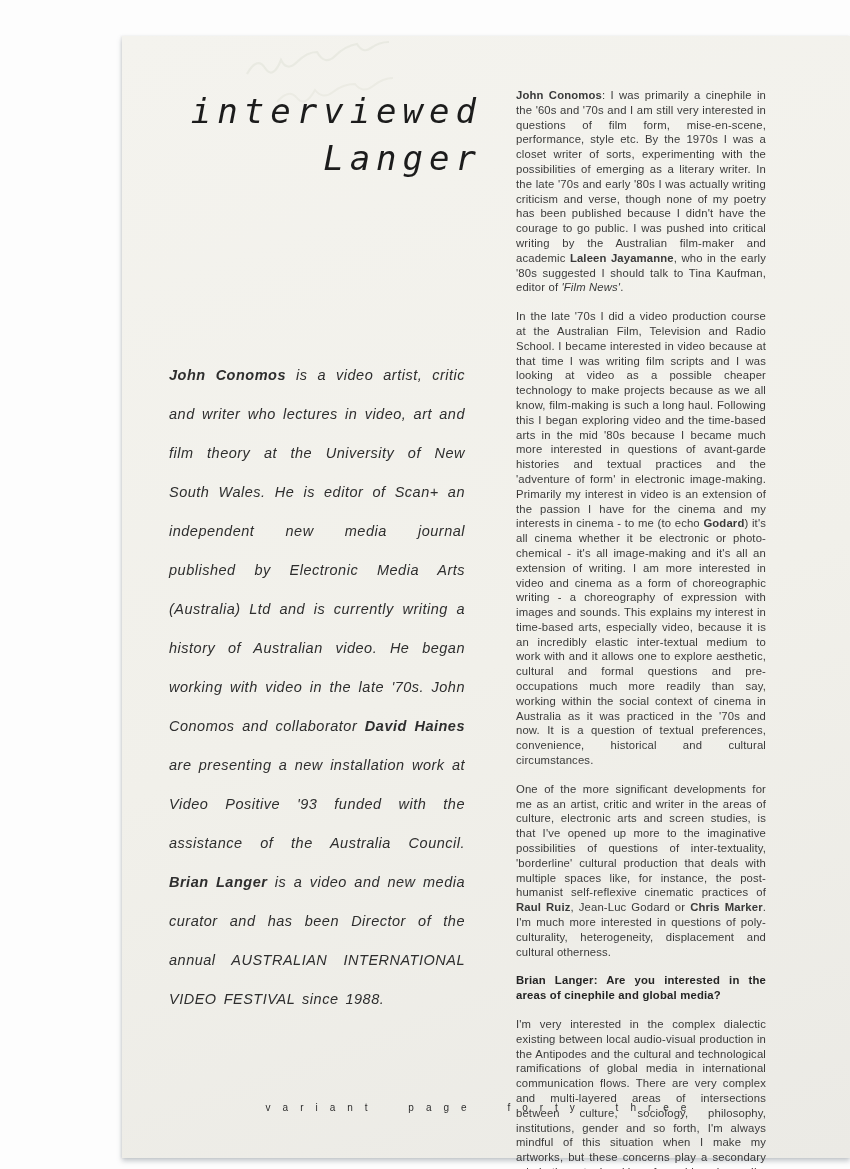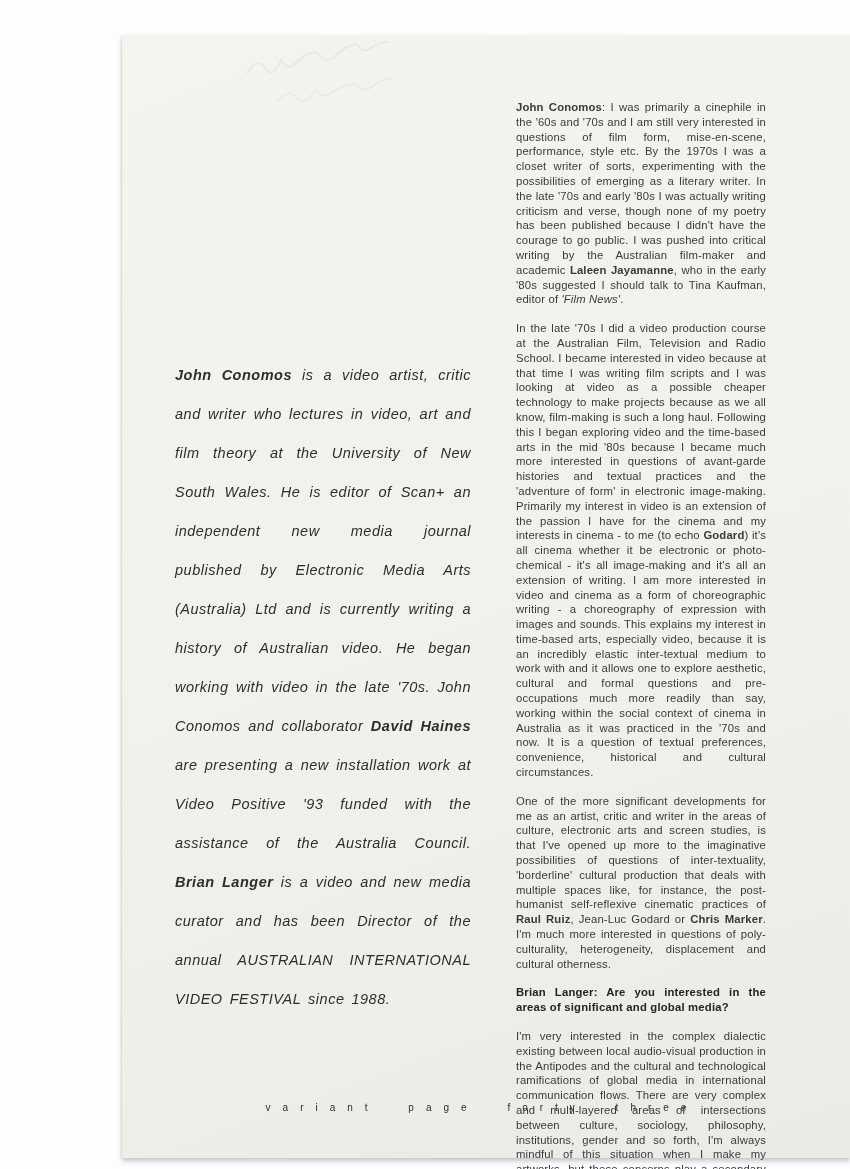--- a/index.html
+++ b/index.html
@@ -23,36 +23,36 @@
     position:absolute;left:40px;top:52px;width:320px;
     text-align:right;
     font-family:"DejaVu Sans Mono",monospace;
     font-style:italic;
     font-size:34px;line-height:46.5px;
     letter-spacing:6px;
     color:#1c1c1c;
   }
   
   .bio{
-    position:absolute;left:53px;top:320px;width:296px;
+    position:absolute;left:47px;top:320px;width:296px;
     font-size:14.5px;font-style:italic;
     line-height:39px;
     text-align:justify;
     letter-spacing:.5px;word-spacing:2.5px;
     color:#2e2e2e;
   }
   
   .col{
     position:absolute;left:394px;top:52px;width:250px;
     font-size:11.3px;line-height:14.8px;
     text-align:justify;
     letter-spacing:.15px;
     color:#3a3a3a;
   }
-  .col p{margin:12px 0 14px 0;}
+  .col p{margin:0 0 14px 0;}
   .col p.question{font-weight:bold;color:#242424;letter-spacing:.2px;}
   .seg-b{font-weight:bold;}
   .seg-i{font-style:italic;}
   
   .footer{
     position:absolute;left:0;right:8px;top:1066px;
     text-align:center;
     font-size:10px;
     letter-spacing:12px;word-spacing:14px;
     color:#2f2f2f;
@@ -63,28 +63,30 @@
 
 <div class="canvas">
   <div class="page">
 
     <svg class="handwriting" viewBox="0 0 240 85" xmlns="http://www.w3.org/2000/svg">
       <path d="M25 38 q10 -18 18 -6 t16 -8 q6 12 16 2 t20 -10 q8 14 18 4 t22 -12 q6 10 14 4 t18 -6" fill="none" stroke="#b9c0aa" stroke-width="2.2" opacity="0.5"></path>
       <path d="M55 66 q12 -14 20 -4 t18 -8 q8 10 18 2 t22 -8 q8 10 18 2 t20 -8" fill="none" stroke="#bec4b0" stroke-width="2" opacity="0.45"></path>
     </svg>
 
     <div class="title">
+      <div>interviewed</div>
+      <div>Langer</div>
     </div>
 
     <div class="bio"><span class="seg-b">John Conomos</span><span> is a video artist, critic and writer who lectures in video, art and film theory at the University of New South Wales. He is editor of Scan+ an independent new media journal published by Electronic Media Arts (Australia) Ltd and is currently writing a history of Australian video. He began working with video in the late '70s. John Conomos and collaborator </span><span class="seg-b">David Haines</span><span> are presenting a new installation work at Video Positive '93 funded with the assistance of the Australia Council. </span><span class="seg-b">Brian Langer</span><span> is a video and new media curator and has been Director of the annual AUSTRALIAN INTERNATIONAL VIDEO FESTIVAL since 1988.</span></div>
 
     <div class="col">
       <p class="body"><span class="seg-b">John Conomos</span><span>: I was primarily a cinephile in the '60s and '70s and I am still very interested in questions of film form, mise-en-scene, performance, style etc. By the 1970s I was a closet writer of sorts, experimenting with the possibilities of emerging as a literary writer. In the late '70s and early '80s I was actually writing criticism and verse, though none of my poetry has been published because I didn't have the courage to go public. I was pushed into critical writing by the Australian film-maker and academic </span><span class="seg-b">Laleen Jayamanne</span><span>, who in the early '80s suggested I should talk to Tina Kaufman, editor of </span><span class="seg-i">'Film News'</span><span>.</span></p>
       <p class="body"><span>In the late '70s I did a video production course at the Australian Film, Television and Radio School. I became interested in video because at that time I was writing film scripts and I was looking at video as a possible cheaper technology to make projects because as we all know, film-making is such a long haul. Following this I began exploring video and the time-based arts in the mid '80s because I became much more interested in questions of avant-garde histories and textual practices and the 'adventure of form' in electronic image-making. Primarily my interest in video is an extension of the passion I have for the cinema and my interests in cinema - to me (to echo </span><span class="seg-b">Godard</span><span>) it's all cinema whether it be electronic or photo-chemical - it's all image-making and it's all an extension of writing. I am more interested in video and cinema as a form of choreographic writing - a choreography of expression with images and sounds. This explains my interest in time-based arts, especially video, because it is an incredibly elastic inter-textual medium to work with and it allows one to explore aesthetic, cultural and formal questions and pre-occupations much more readily than say, working within the social context of cinema in Australia as it was practiced in the '70s and now. It is a question of textual preferences, convenience, historical and cultural circumstances.</span></p>
       <p class="body"><span>One of the more significant developments for me as an artist, critic and writer in the areas of culture, electronic arts and screen studies, is that I've opened up more to the imaginative possibilities of questions of inter-textuality, 'borderline' cultural production that deals with multiple spaces like, for instance, the post-humanist self-reflexive cinematic practices of </span><span class="seg-b">Raul Ruiz</span><span>, Jean-Luc Godard or </span><span class="seg-b">Chris Marker</span><span>. I'm much more interested in questions of poly-culturality, heterogeneity, displacement and cultural otherness.</span></p>
-      <p class="question"><span>Brian Langer: Are you interested in the areas of significant and global media?</span></p>
+      <p class="question"><span>Brian Langer: Are you interested in the areas of cinephile and global media?</span></p>
       <p class="body"><span>I'm very interested in the complex dialectic existing between local audio-visual production in the Antipodes and the cultural and technological ramifications of global media in international communication flows. There are very complex and multi-layered areas of intersections between culture, sociology, philosophy, institutions, gender and so forth, I'm always mindful of this situation when I make my artworks, but these concerns play a secondary role in the actual making of my video pieces. I'm much more interested in the aesthetic adventures of post - Godardian experimentation and subjectivity.</span></p>
     </div>
 
     <div class="footer">variant page forty three</div>
 
   </div>
 </div>
 
 </body></html>

